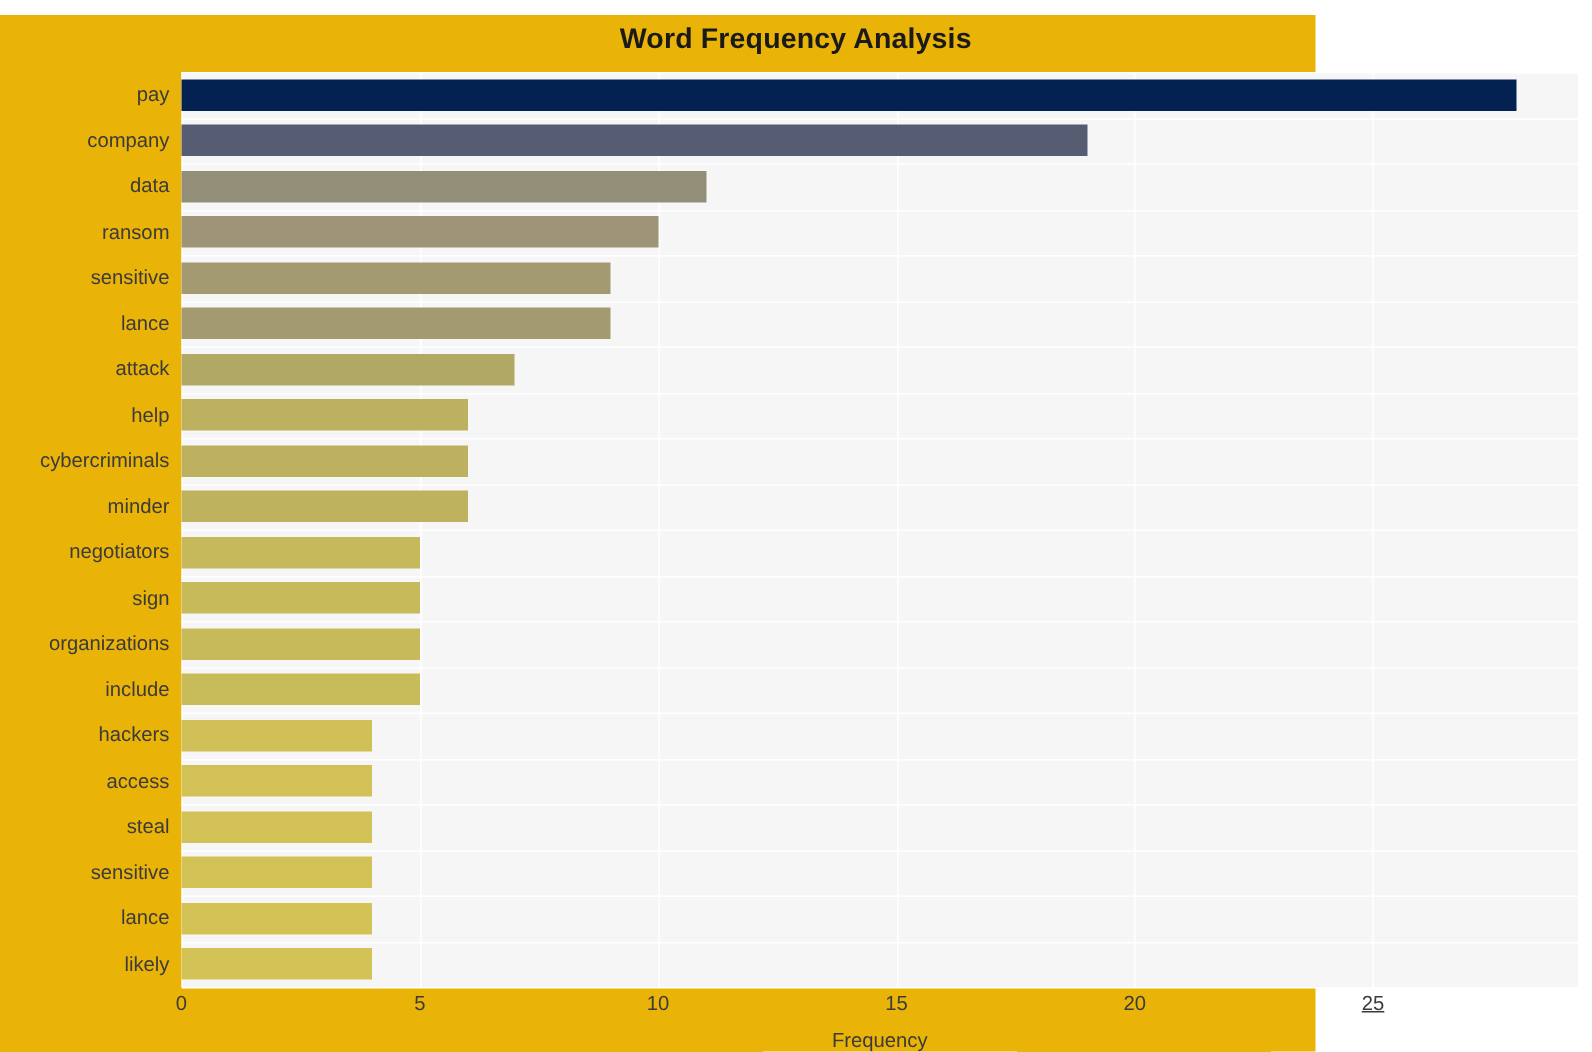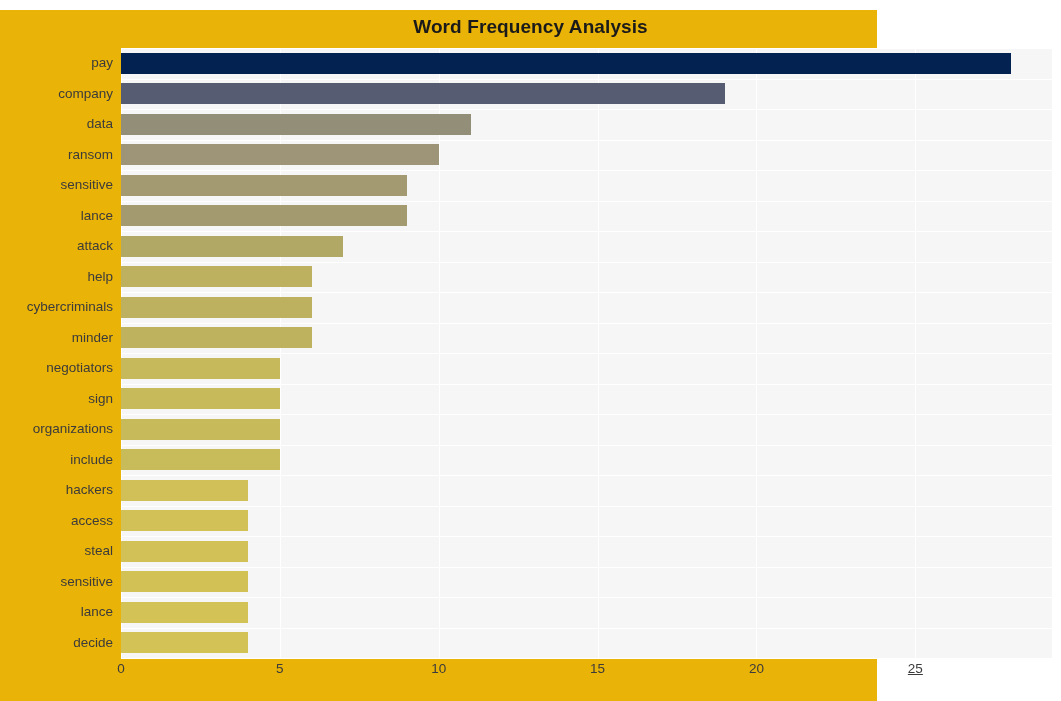--- a/index.html
+++ b/index.html
@@ -232,26 +232,27 @@
       <div class="y-label" style="top: 282.75px;">minder</div>
       <div class="y-label" style="top: 313.25px;">negotiators</div>
       <div class="y-label" style="top: 343.75px;">sign</div>
       <div class="y-label" style="top: 374.25px;">organizations</div>
       <div class="y-label" style="top: 404.75px;">include</div>
       <div class="y-label" style="top: 435.25px;">hackers</div>
       <div class="y-label" style="top: 465.75px;">access</div>
       <div class="y-label" style="top: 496.25px;">steal</div>
       <div class="y-label" style="top: 526.75px;">sensitive</div>
       <div class="y-label" style="top: 557.25px;">lance</div>
-      <div class="y-label" style="top: 587.75px;">decide</div>
+      <div class="y-label" style="top: 587.75px;">likely</div>
     </div>
 
   <div id="x-ticks">
       <div class="x-tick" style="left: 0px;">0</div>
       <div class="x-tick" style="left: 158.874px;">5</div>
       <div class="x-tick" style="left: 317.747px;">10</div>
       <div class="x-tick" style="left: 476.621px;">15</div>
       <div class="x-tick" style="left: 635.495px;">20</div>
       <div class="x-tick" style="left: 794.369px; text-decoration: underline;">25</div>
     </div>
 
+  <div id="x-axis-label">Frequency</div>
 
 </div>
 
 </body></html>

